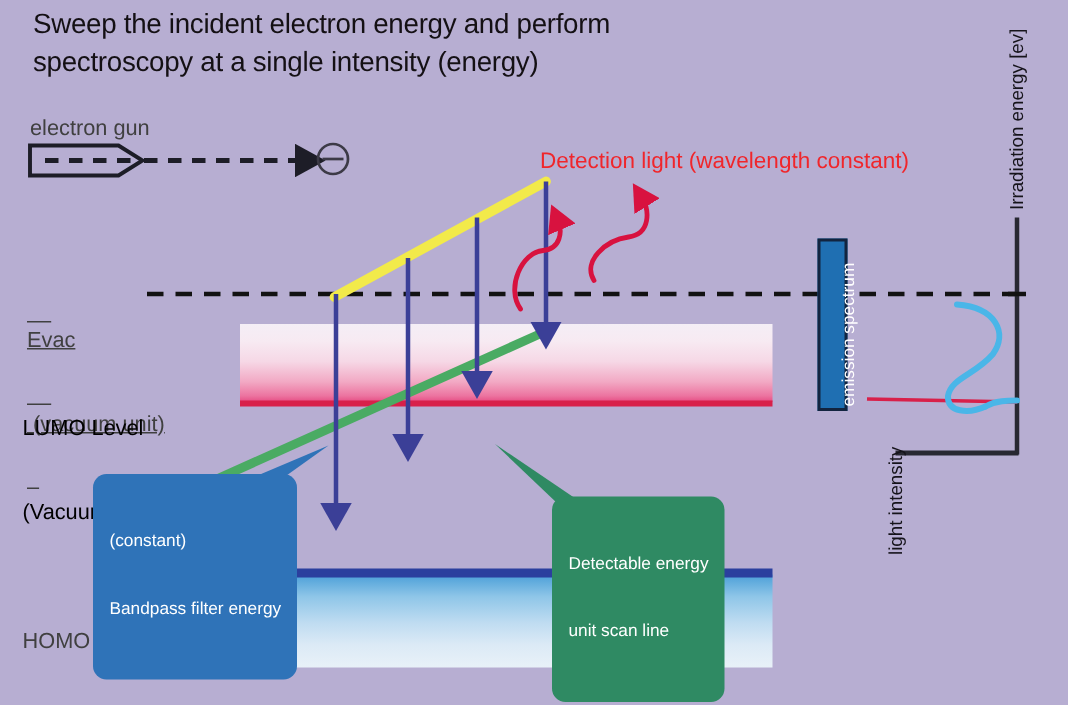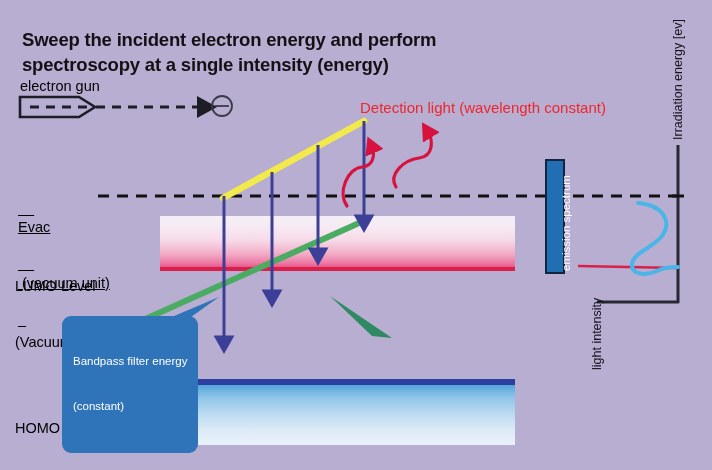--- a/index.html
+++ b/index.html
@@ -19,34 +19,34 @@
     position: absolute;
     left: 0; top: 0;
     width: 712px;
     height: 470px;
   }
 
   
   .title {
     position: absolute;
     left: 22px;
-    top: 28px;
+    top: 4px;
     width: 500px;
     font-size: 18.5px;
-    font-weight: bold;
+    font-weight: normal;
     line-height: 1.33;
     color: #141014;
     letter-spacing: -0.2px;
   }
   .title-line { display: block; }
 
   
   .lbl {
     position: absolute;
-    color: #000000;
+    color: #404040;
     font-size: 14.5px;
     line-height: 1.28;
     white-space: pre;
   }
   .lbl-red { color: #000000; }
   .lbl-detection {
     font-size: 15px;
     color: #f0262b;
     text-align: right;
   }
@@ -256,24 +256,28 @@
 
   <div class="lbl" id="label-homo">
     <div>HOMO Level</div>
     
     
   </div>
 
   <div class="lbl lbl-detection" id="label-detection">Detection light (wavelength constant)</div>
 
   <div class="callout" id="callout-bandpass">
+    <div>(constant)</div>
     <div>Bandpass filter energy</div>
-    <div>(constant)</div>
-  </div>
-
+  </div>
+
+  <div class="callout" id="callout-detectable">
+    <div>Detectable energy</div>
+    <div>unit scan line</div>
+  </div>
 
   <div class="vlabel" id="chart-ylabel">Irradiation energy [ev]</div>
   <div class="vlabel" id="chart-xlabel">light intensity</div>
 
   <div id="emission-spectrum-box">
     <span class="txt">emission spectrum</span>
   </div>
 
 </div>
 

